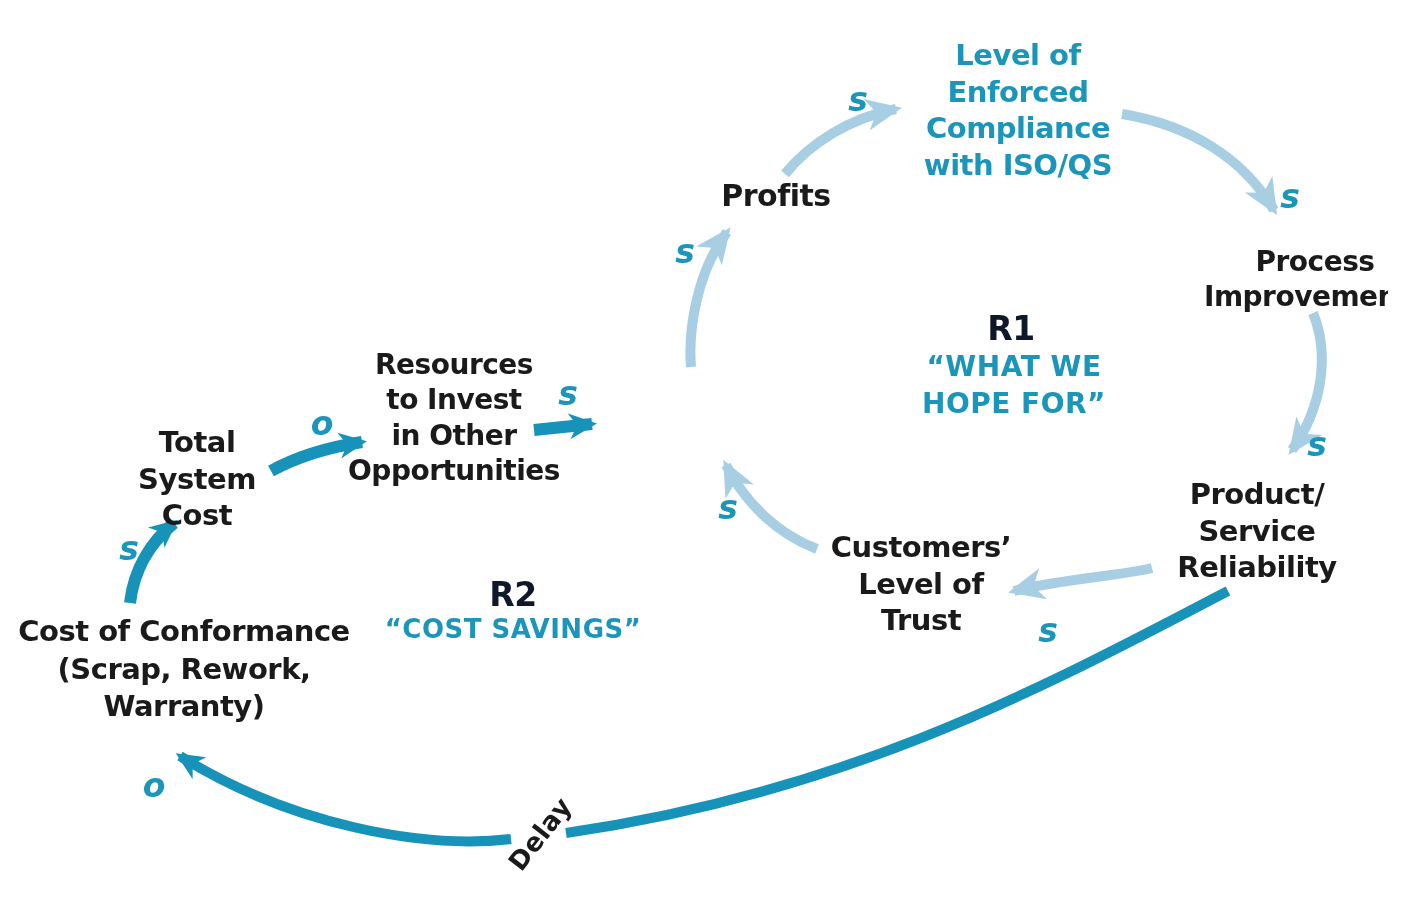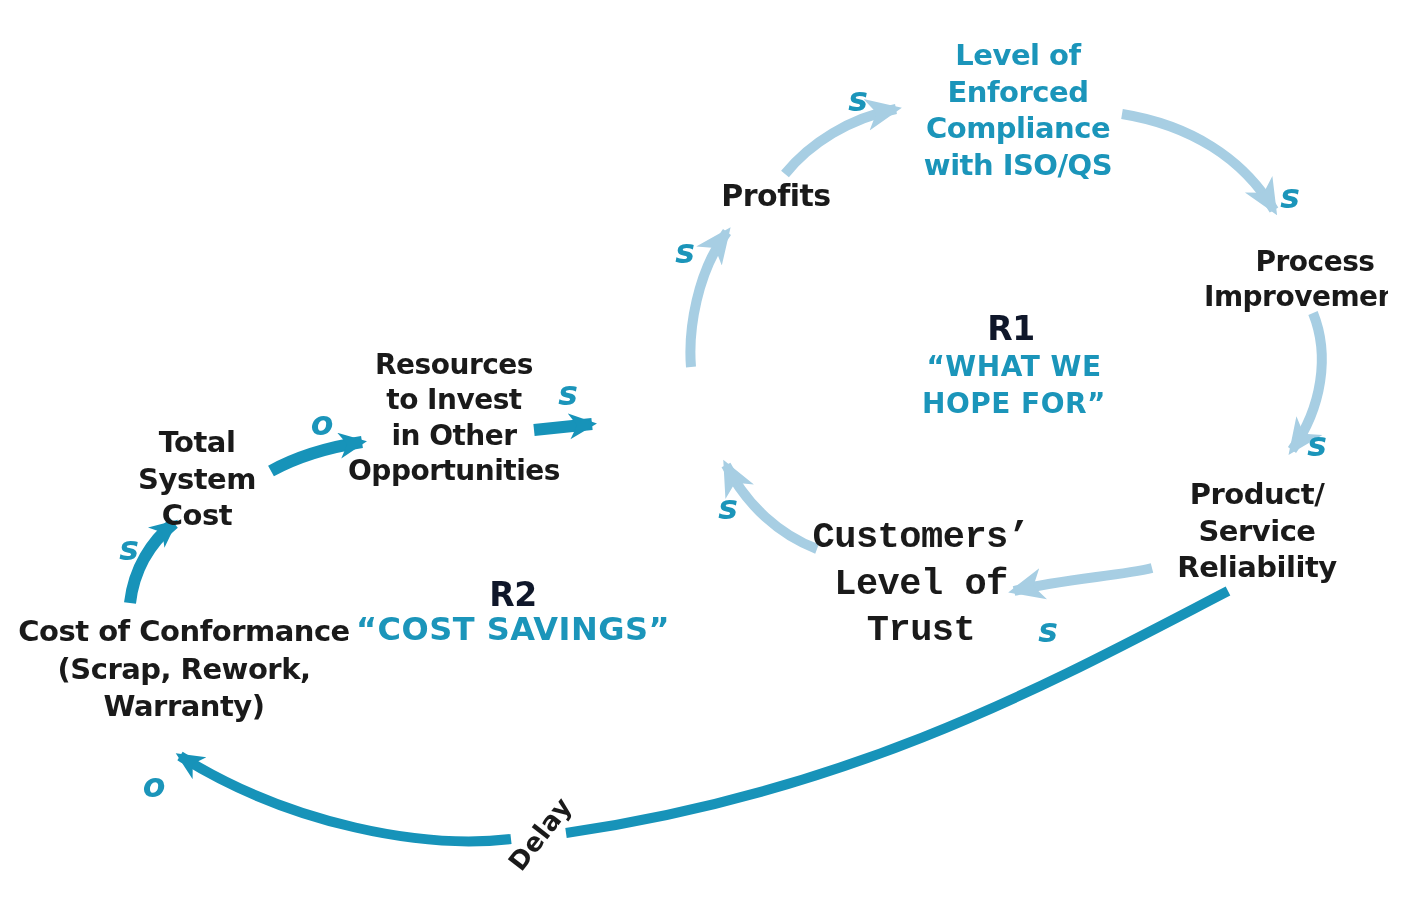--- a/index.html
+++ b/index.html
@@ -17,21 +17,21 @@
   .loop-id{
     position:absolute;transform:translate(-50%,-50%);
     font-size:33px;font-weight:bold;color:#0f172a;letter-spacing:-0.5px;
   }
   .loop-caption{
     position:absolute;transform:translate(-50%,-50%);
     text-align:center;font-weight:bold;color:#1B95BA;white-space:pre-line;
     letter-spacing:0.5px;
   }
   .caption-r1{font-size:28px;line-height:1.32;}
-  .caption-r2{font-size:32px;}
+  .caption-r2{font-size:26px;}
   .polarity{
     position:absolute;transform:translate(-50%,-50%);
     color:#1B95BA;font-weight:bold;font-style:italic;font-size:33px;
   }
   .delay-label{
     position:absolute;transform:translate(-50%,-50%) rotate(-52deg);
     color:#1a1a1a;font-weight:bold;font-size:26px;letter-spacing:0.5px;
   }
 </style>
 </head>
@@ -81,21 +81,21 @@
 Opportunities</div>
 
   <div class="node" style="left:197px;top:459px;font-size:29px;margin-top:20px;">Total
 System
 Cost</div>
 
   <div class="node" style="left:1245px;top:531px;font-size:29px;margin-left:12px;">Product/
 Service
 Reliability</div>
 
-  <div class="node" style="left:921px;top:584px;font-size:37px;font-family:Liberation Mono, monospace;">Customers’
+  <div class="node" style="left:921px;top:584px;font-size:29px;">Customers’
 Level of
 Trust</div>
 
   <div class="node" style="left:184px;top:670px;font-size:29px;line-height:1.3;text-align:center;">Cost of Conformance
 (Scrap, Rework,
 Warranty)</div>
 
   <div class="loop-id" style="left:1011px;top:328px;">R1</div>
   <div class="loop-caption caption-r1" style="left:1014px;top:386px;">“WHAT WE
 HOPE FOR”</div>

